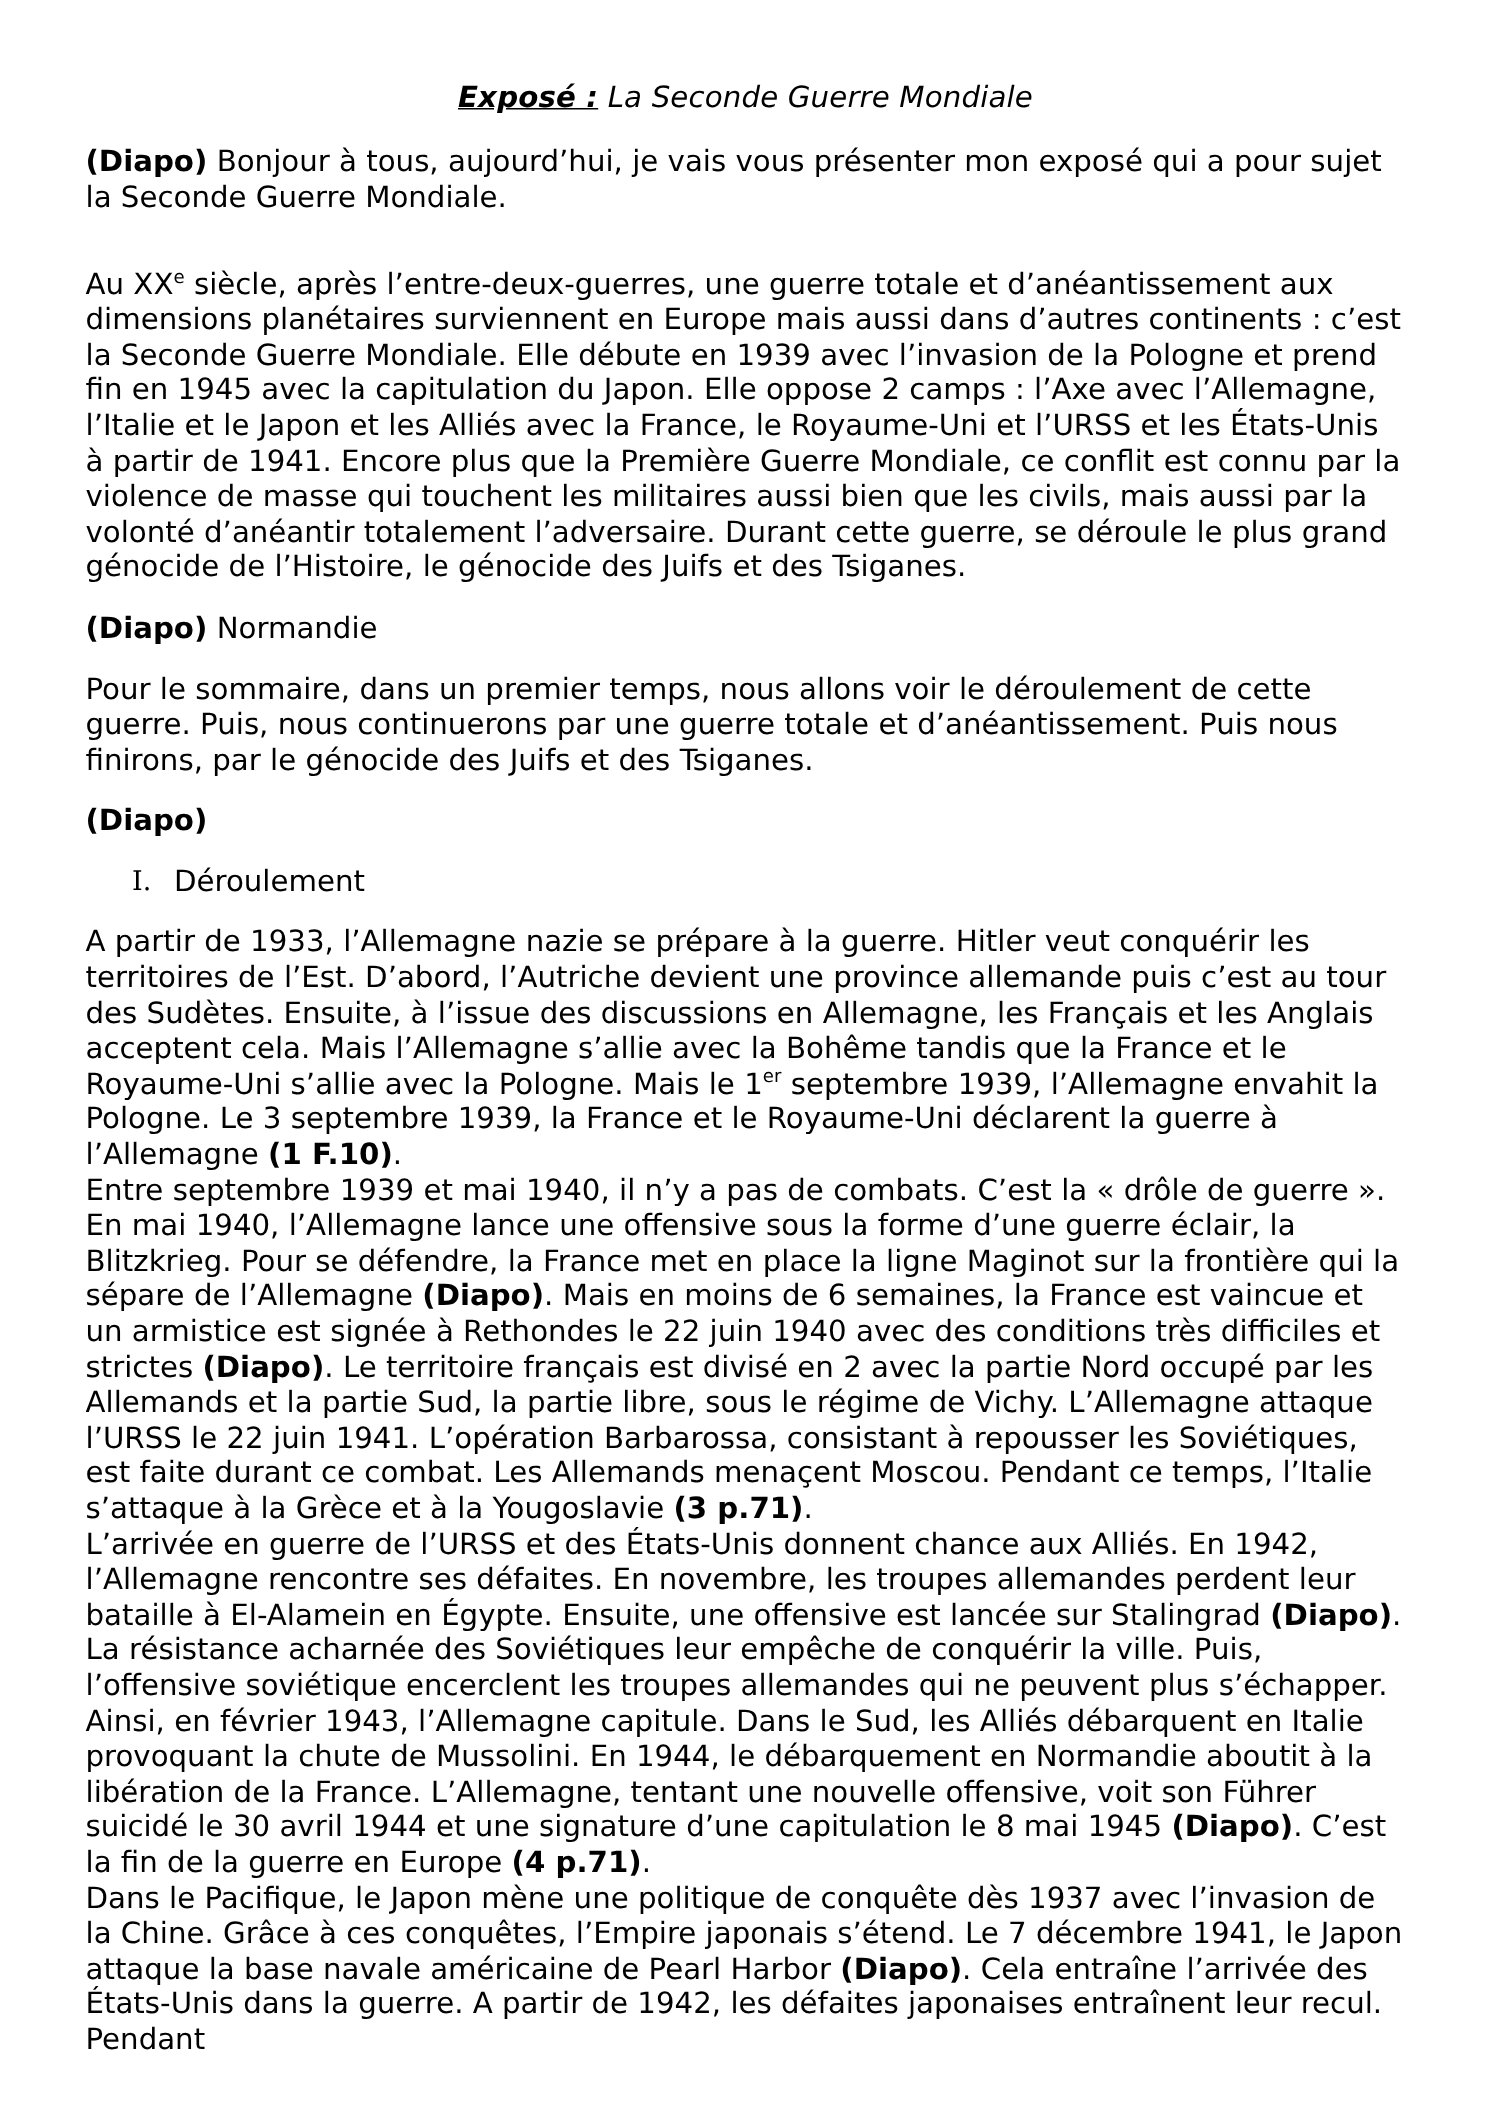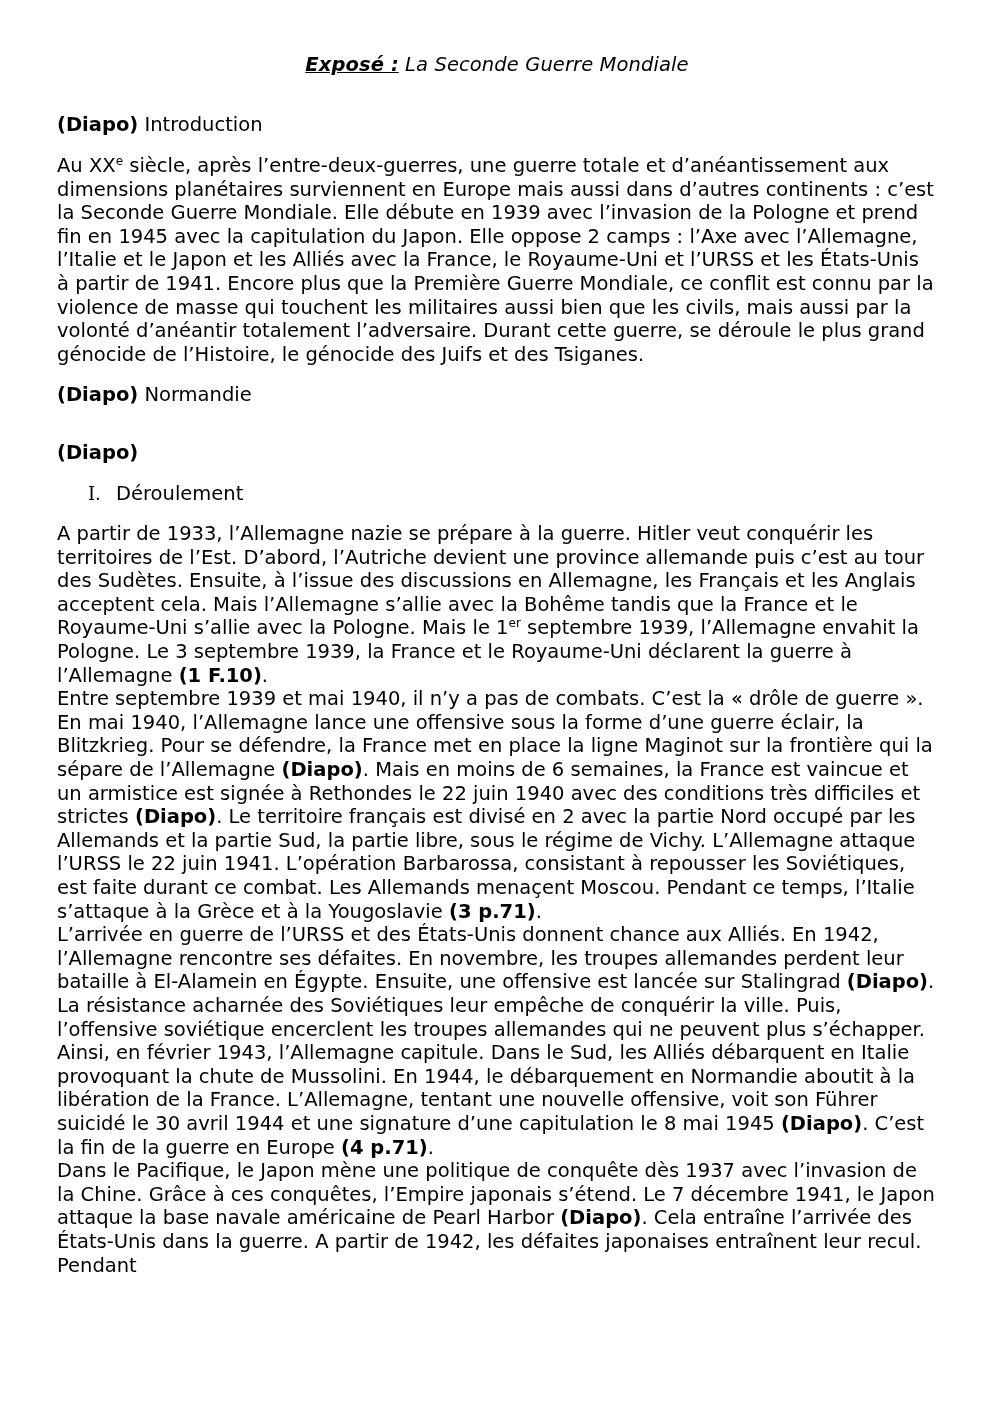--- a/index.html
+++ b/index.html
@@ -85,35 +85,36 @@
 
 <div class="page">
   <div class="content">
 
     <div class="doc-title">
       <span class="t-strong"><span>Exposé :</span></span><span> La Seconde Guerre Mondiale</span>
     </div>
 
     <div class="gap-m"></div>
 
+    <p class="para"><span class="b">(Diapo)</span><span> Bonjour à tous, aujourd’hui, je vais vous présenter mon exposé qui a pour sujet la Seconde Guerre Mondiale.</span></p>
 
     <div class="gap-s"></div>
 
-    <p class="para"><span class="b">(Diapo)</span><span> Introduction</span></p>
 
     <div class="gap-s"></div>
 
     <p class="para"><span>Au XX</span><sup>e</sup><span> siècle, après l’entre-deux-guerres, une guerre totale et d’anéantissement aux dimensions planétaires surviennent en Europe mais aussi dans d’autres continents : c’est la Seconde Guerre Mondiale. Elle débute en 1939 avec l’invasion de la Pologne et prend fin en 1945 avec la capitulation du Japon. Elle oppose 2 camps : l’Axe avec l’Allemagne, l’Italie et le Japon et les Alliés avec la France, le Royaume-Uni et l’URSS et les États-Unis à partir de 1941. Encore plus que la Première Guerre Mondiale, ce conflit est connu par la violence de masse qui touchent les militaires aussi bien que les civils, mais aussi par la volonté d’anéantir totalement l’adversaire. Durant cette guerre, se déroule le plus grand génocide de l’Histoire, le génocide des Juifs et des Tsiganes.</span></p>
 
     <div class="gap-s"></div>
 
     <p class="para"><span class="b">(Diapo)</span><span> Normandie</span></p>
 
     <div class="gap-s"></div>
 
+    <p class="para">Pour le sommaire,  dans un premier temps, nous allons voir le déroulement de cette guerre. Puis, nous continuerons par une guerre totale et d’anéantissement. Puis nous finirons, par le génocide des Juifs et des Tsiganes.</p>
 
     <div class="gap-s"></div>
 
     <p class="para"><span class="b">(Diapo)</span></p>
 
     <div class="gap-s"></div>
 
     <div class="heading-item">
       <span class="num">I.</span>
         <span class="lbl">Déroulement</span>

